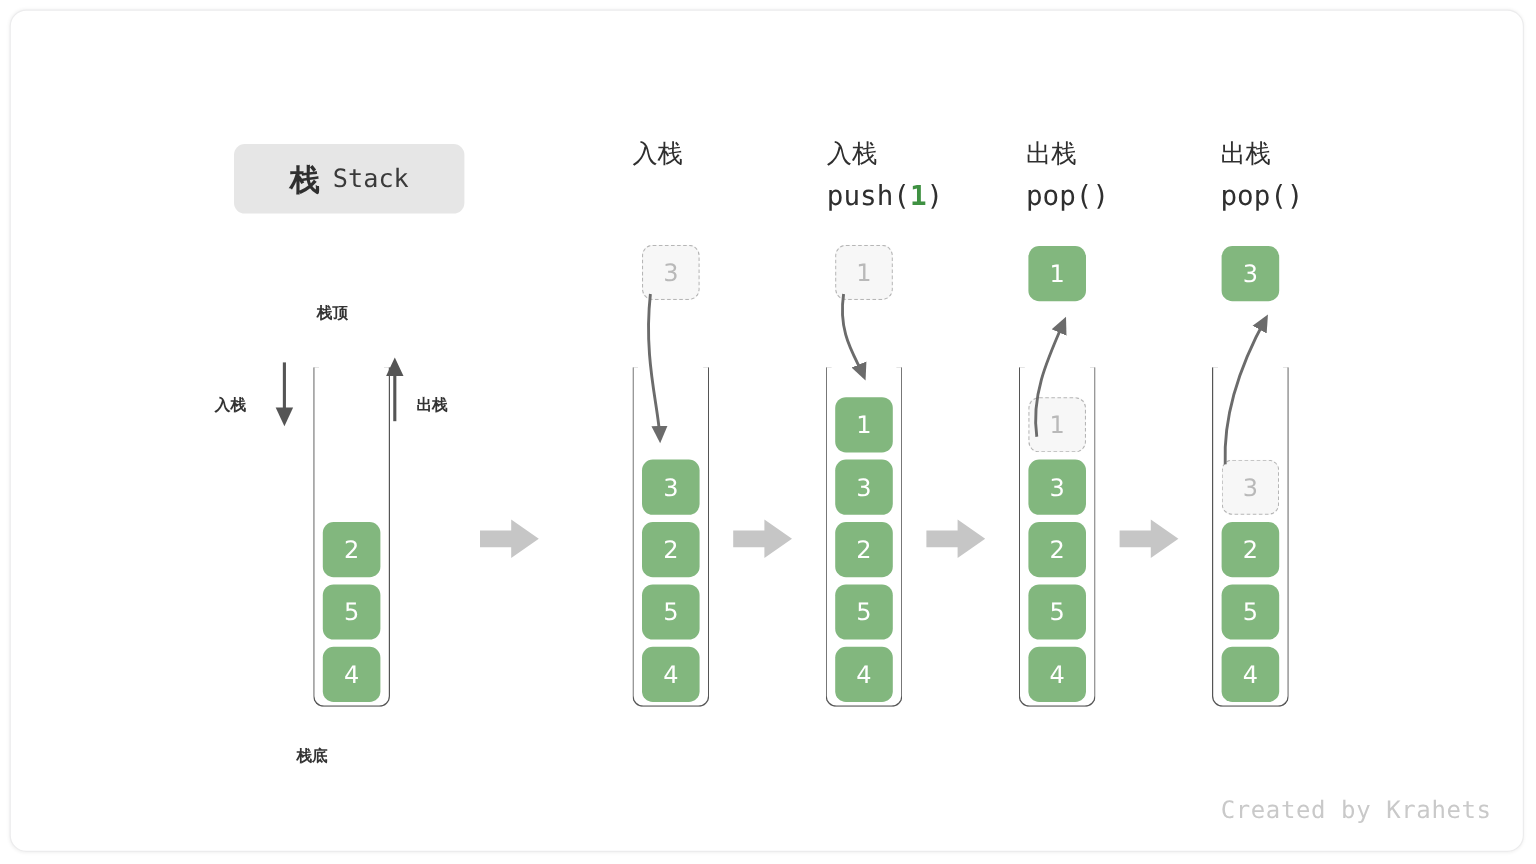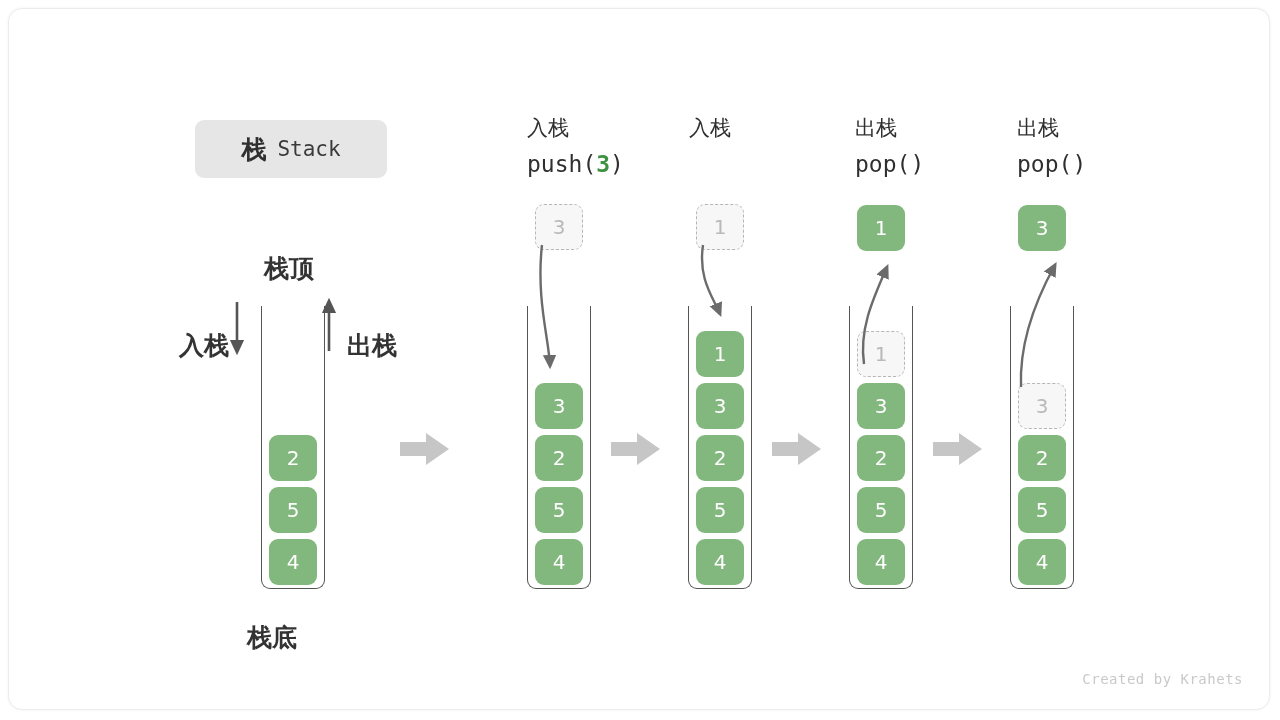--- a/index.html
+++ b/index.html
@@ -50,21 +50,21 @@
     font-family: "DejaVu Sans Mono", "Liberation Mono", monospace;
     font-size: 21px;
     font-weight: normal;
     margin-left: 10px;
     color: #3a3a3a;
   }
 
   
   .cn-label {
     position: absolute;
-    font-size: 25px;
+    font-size: 13px;
     font-weight: bold;
     color: #333333;
     white-space: nowrap;
     text-align: center;
   }
 
   
   .stage-head {
     position: absolute;
     top: 104px;
@@ -135,21 +135,21 @@
     height: 702px;
     pointer-events: none;
   }
 
   
   #credit {
     position: absolute;
     right: 26px;
     bottom: 22px;
     font-family: "DejaVu Sans Mono", "Liberation Mono", monospace;
-    font-size: 14px;
+    font-size: 20px;
     color: #c9c9c9;
     letter-spacing: 0.5px;
   }
 </style>
 </head>
 <body>
 
 <div id="canvas">
 
   <div id="title-badge">
@@ -158,25 +158,25 @@
   </div>
 
   <div class="cn-label" style="left:255px; top:243px;">栈顶</div>
   <div class="cn-label" style="left:238px; top:612px;">栈底</div>
 
   <div class="cn-label" style="left:170px; top:320px;">入栈</div>
   <div class="cn-label" style="left:338px; top:320px;">出栈</div>
 
   <div class="stage-head" style="left:518px;">
     <span class="op">入栈</span>
-    <span class="code"><span>push(</span><span class="num">3</span><span>)</span></span>
   </div>
 
   <div class="stage-head" style="left:680px;">
     <span class="op">入栈</span>
+    <span class="code"><span>push(</span><span class="num">1</span><span>)</span></span>
   </div>
 
   <div class="stage-head" style="left:846px;">
     <span class="op">出栈</span>
     <span class="code"><span>pop(</span><span class="num"></span><span>)</span></span>
   </div>
 
   <div class="stage-head" style="left:1008px;">
     <span class="op">出栈</span>
     <span class="code"><span>pop(</span><span class="num"></span><span>)</span></span>

